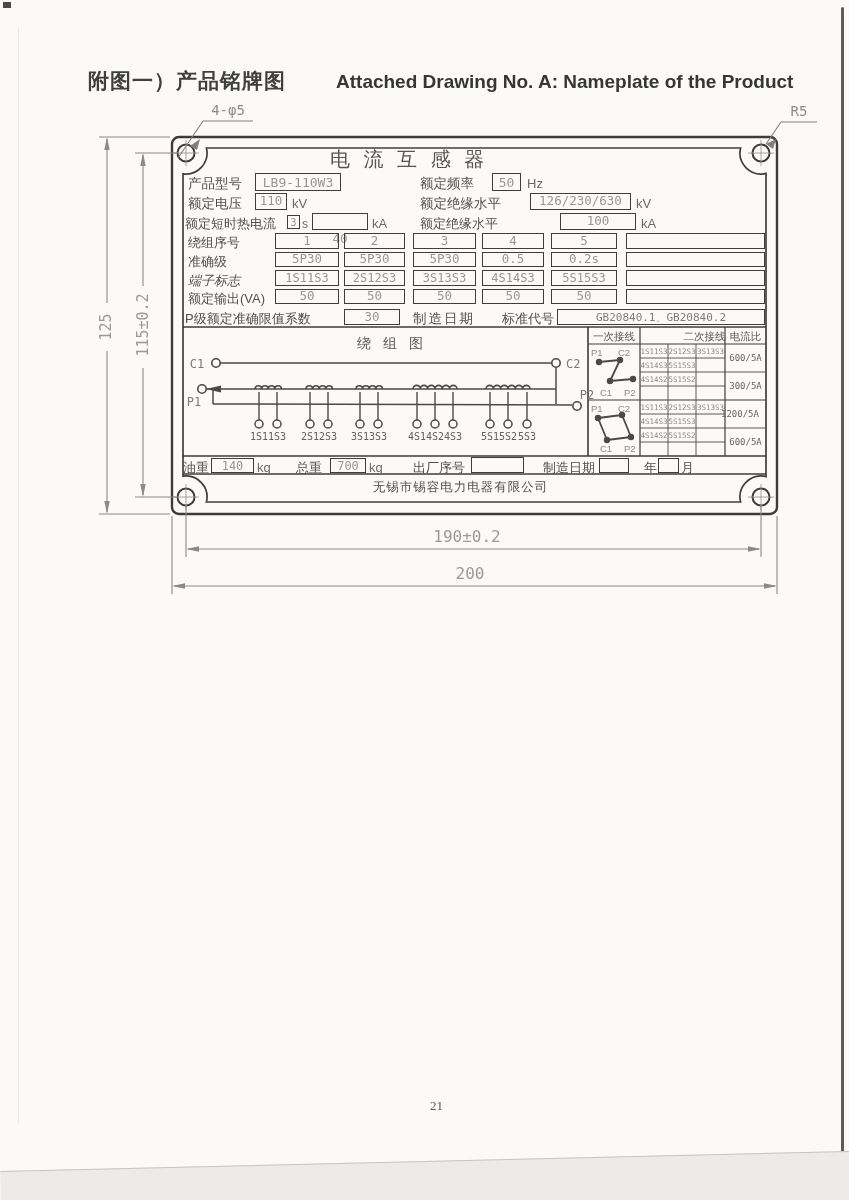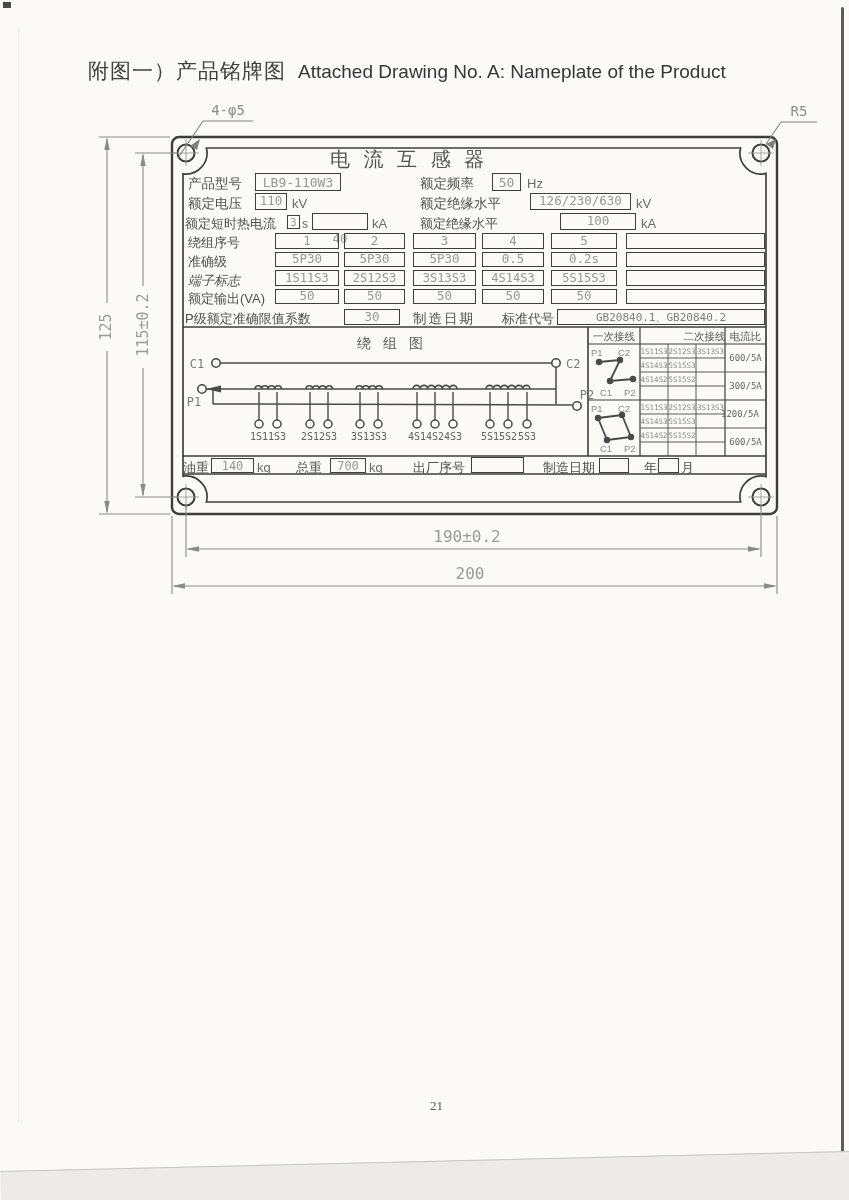--- a/index.html
+++ b/index.html
@@ -5,23 +5,23 @@
   html,body{margin:0;padding:0;}
   body{width:849px;height:1200px;background:#e9e8e5;font-family:"Liberation Sans","DejaVu Sans",sans-serif;}
   #stage{position:relative;width:849px;height:1200px;background:#fbfaf7;overflow:hidden;}
   .abs{position:absolute;}
   .lbl{position:absolute;font-size:13px;color:#4f4f4f;white-space:nowrap;line-height:1;}
   .val{font-family:"DejaVu Sans Mono","DejaVu Sans",monospace;color:#979797;}
   .box{position:absolute;border:1.7px solid #3e3e3e;display:flex;align-items:center;justify-content:center;
        font-family:"DejaVu Sans Mono","DejaVu Sans",monospace;color:#979797;font-size:13px;line-height:1;box-sizing:border-box;}
   .cell{position:absolute;display:flex;align-items:center;justify-content:center;color:#8a8a8a;
         font-family:"DejaVu Sans Mono","DejaVu Sans",monospace;line-height:1;}
-  .doc-title{position:absolute;left:88px;top:57px;display:flex;gap:12px;align-items:baseline;}
+  .doc-title{position:absolute;left:88px;top:67px;display:flex;gap:20px;align-items:baseline;font-weight:bold;}
   .doc-title .zh{font-size:21px;color:#3f3f3f;letter-spacing:1px;}
-  .doc-title .en{font-size:19px;color:#363636;}
+  .doc-title .en{font-size:19px;color:#363636;margin-left:30px;}
   .edge-right{position:absolute;left:841px;top:7px;width:3px;height:1146px;background:#3f3f3f;opacity:.85;border-radius:2px;}
   .edge-left{position:absolute;left:18px;top:28px;width:1px;height:1095px;background:#dcdad6;opacity:.55;}
   .mark-tl{position:absolute;left:3px;top:2px;width:8px;height:6px;background:#4a4a4a;}
   .page-edge{position:absolute;left:0;top:1151px;width:849px;height:60px;background:#ecebe8;
              border-top:1.2px solid #c8c6c2;transform:rotate(-1.35deg);transform-origin:top right;}
   .pageno{position:absolute;left:430px;top:1098px;font-family:"Liberation Serif",serif;font-size:13px;color:#5c5c5c;}
   svg text{font-family:"DejaVu Sans Mono","DejaVu Sans",monospace;}
 </style>
 </head>
 <body>
@@ -454,17 +454,18 @@
   <div class="lbl" style="left:543px;top:461px;">制造日期</div>
   <div class="box" style="left:599px;top:458px;width:30px;height:15px;">
       <span class="val" style="font-size:12px;"></span>
     </div>
   <div class="lbl" style="left:644px;top:461px;">年</div>
   <div class="box" style="left:658px;top:458px;width:21px;height:15px;">
       <span class="val" style="font-size:12px;"></span>
     </div>
   <div class="lbl" style="left:681px;top:461px;">月</div>
 
+  <div class="lbl" style="left:183px;top:481px;width:555px;text-align:center;font-size:12.5px;letter-spacing:1px;color:#4f4f4f;">无锡市锡容电力电器有限公司</div>
 
   <div class="pageno">21</div>
 
   <div class="page-edge"></div>
 </div>
 
 </body></html>

